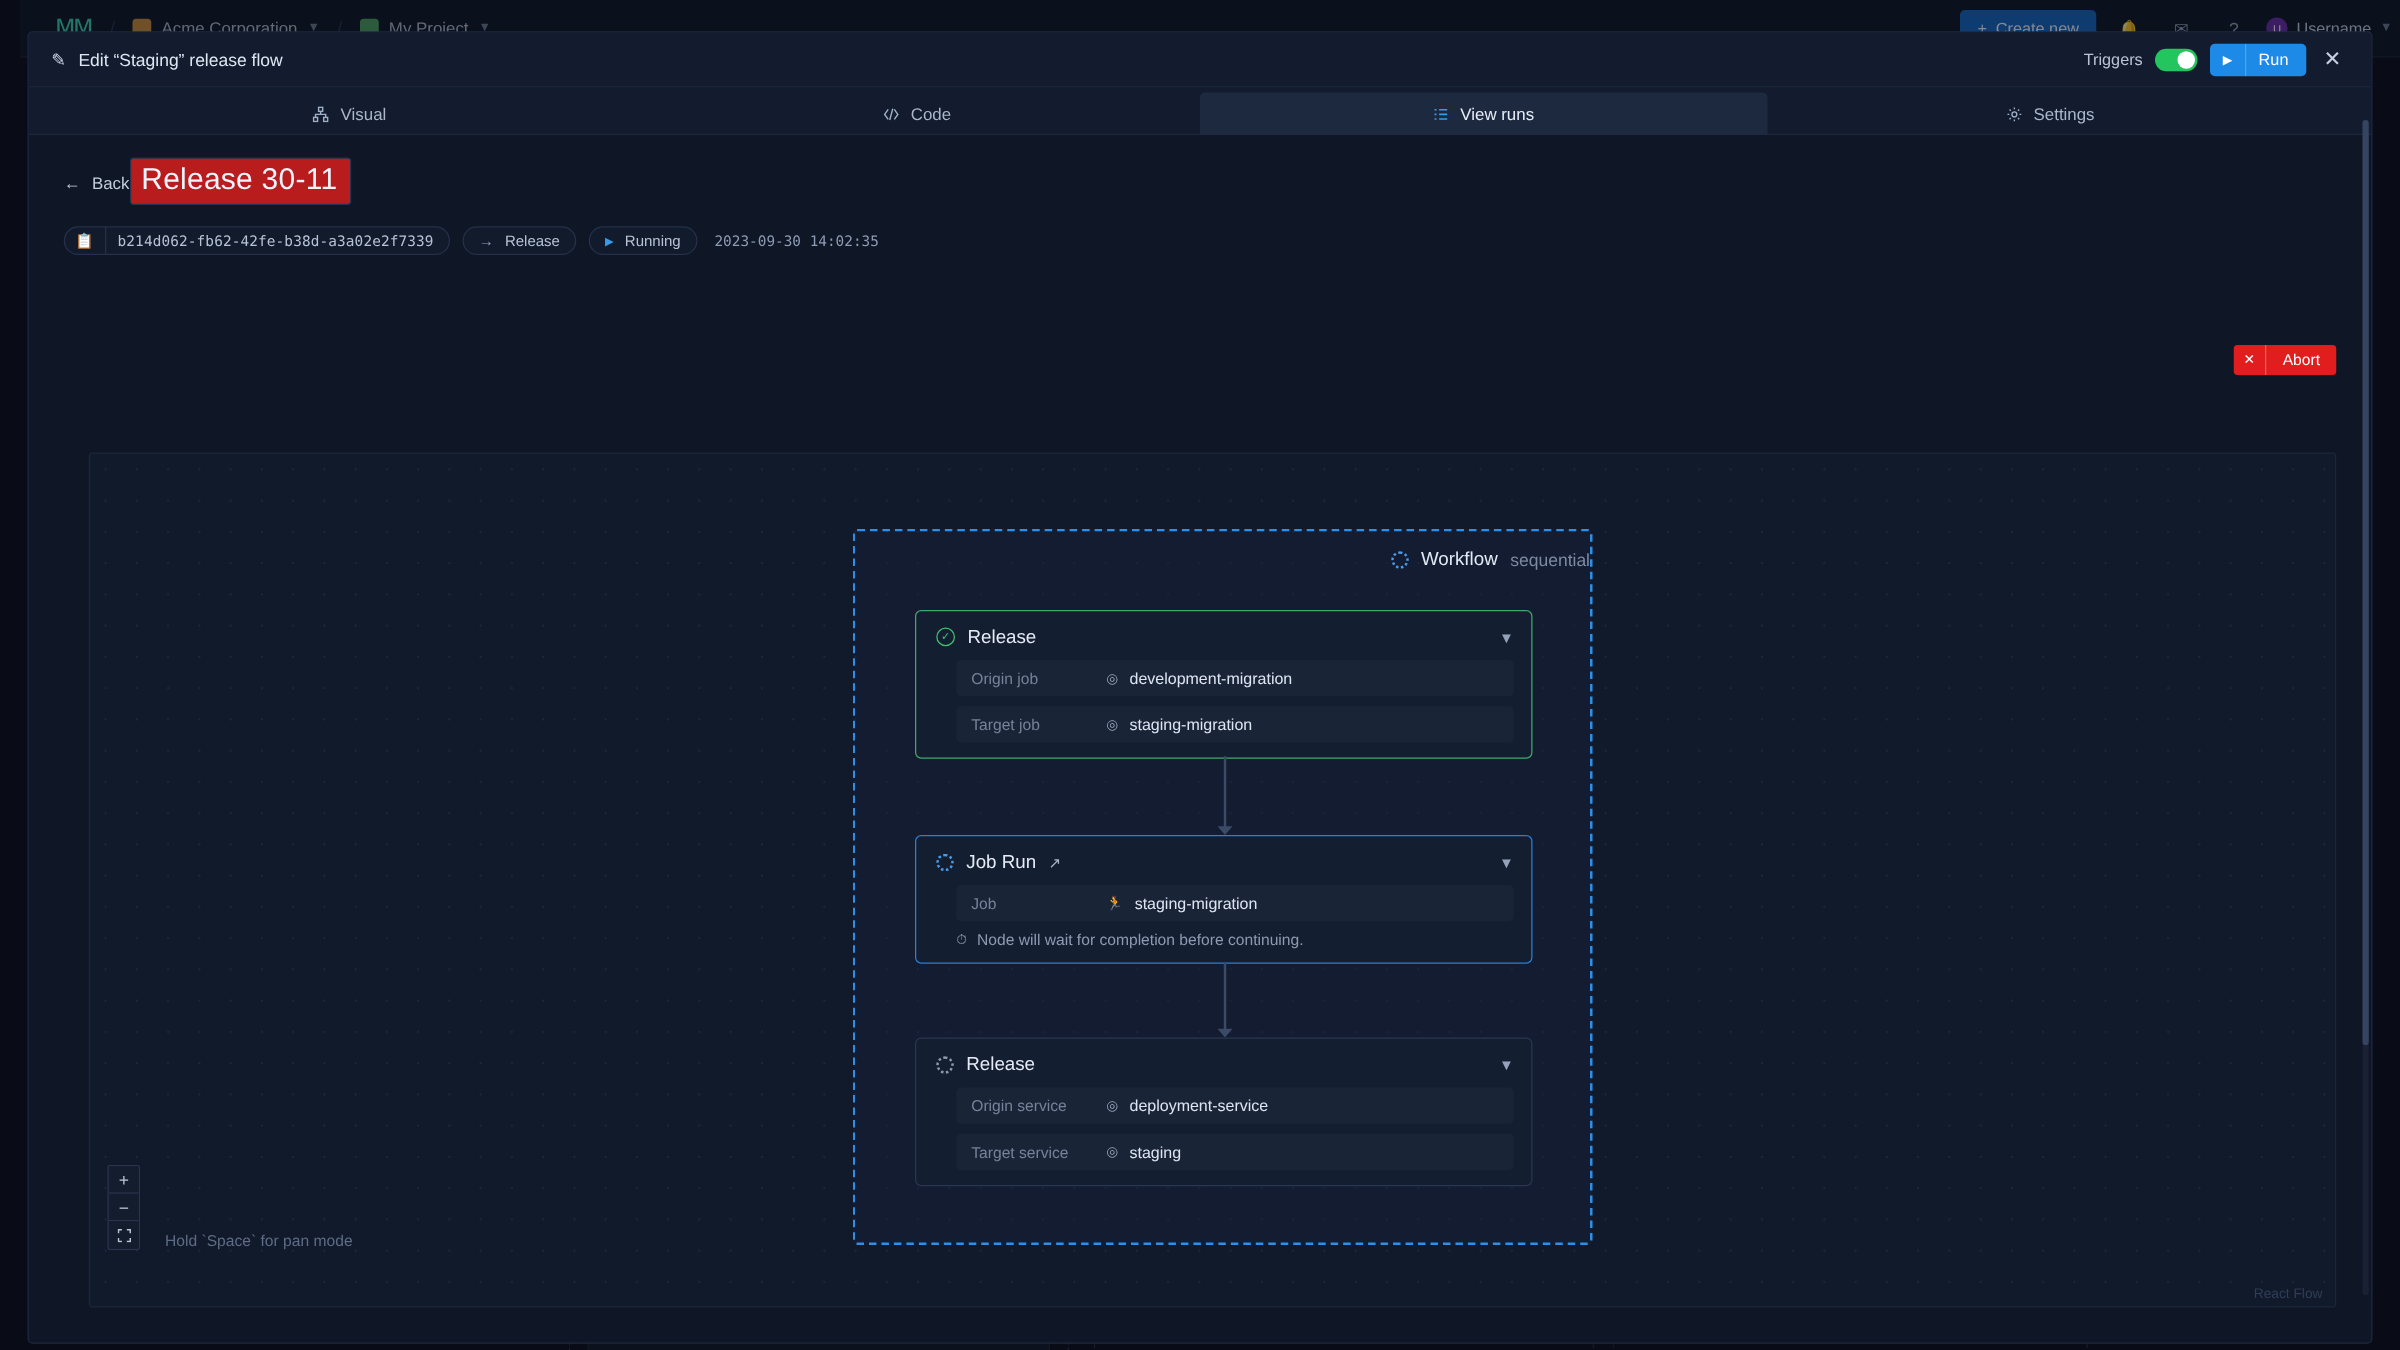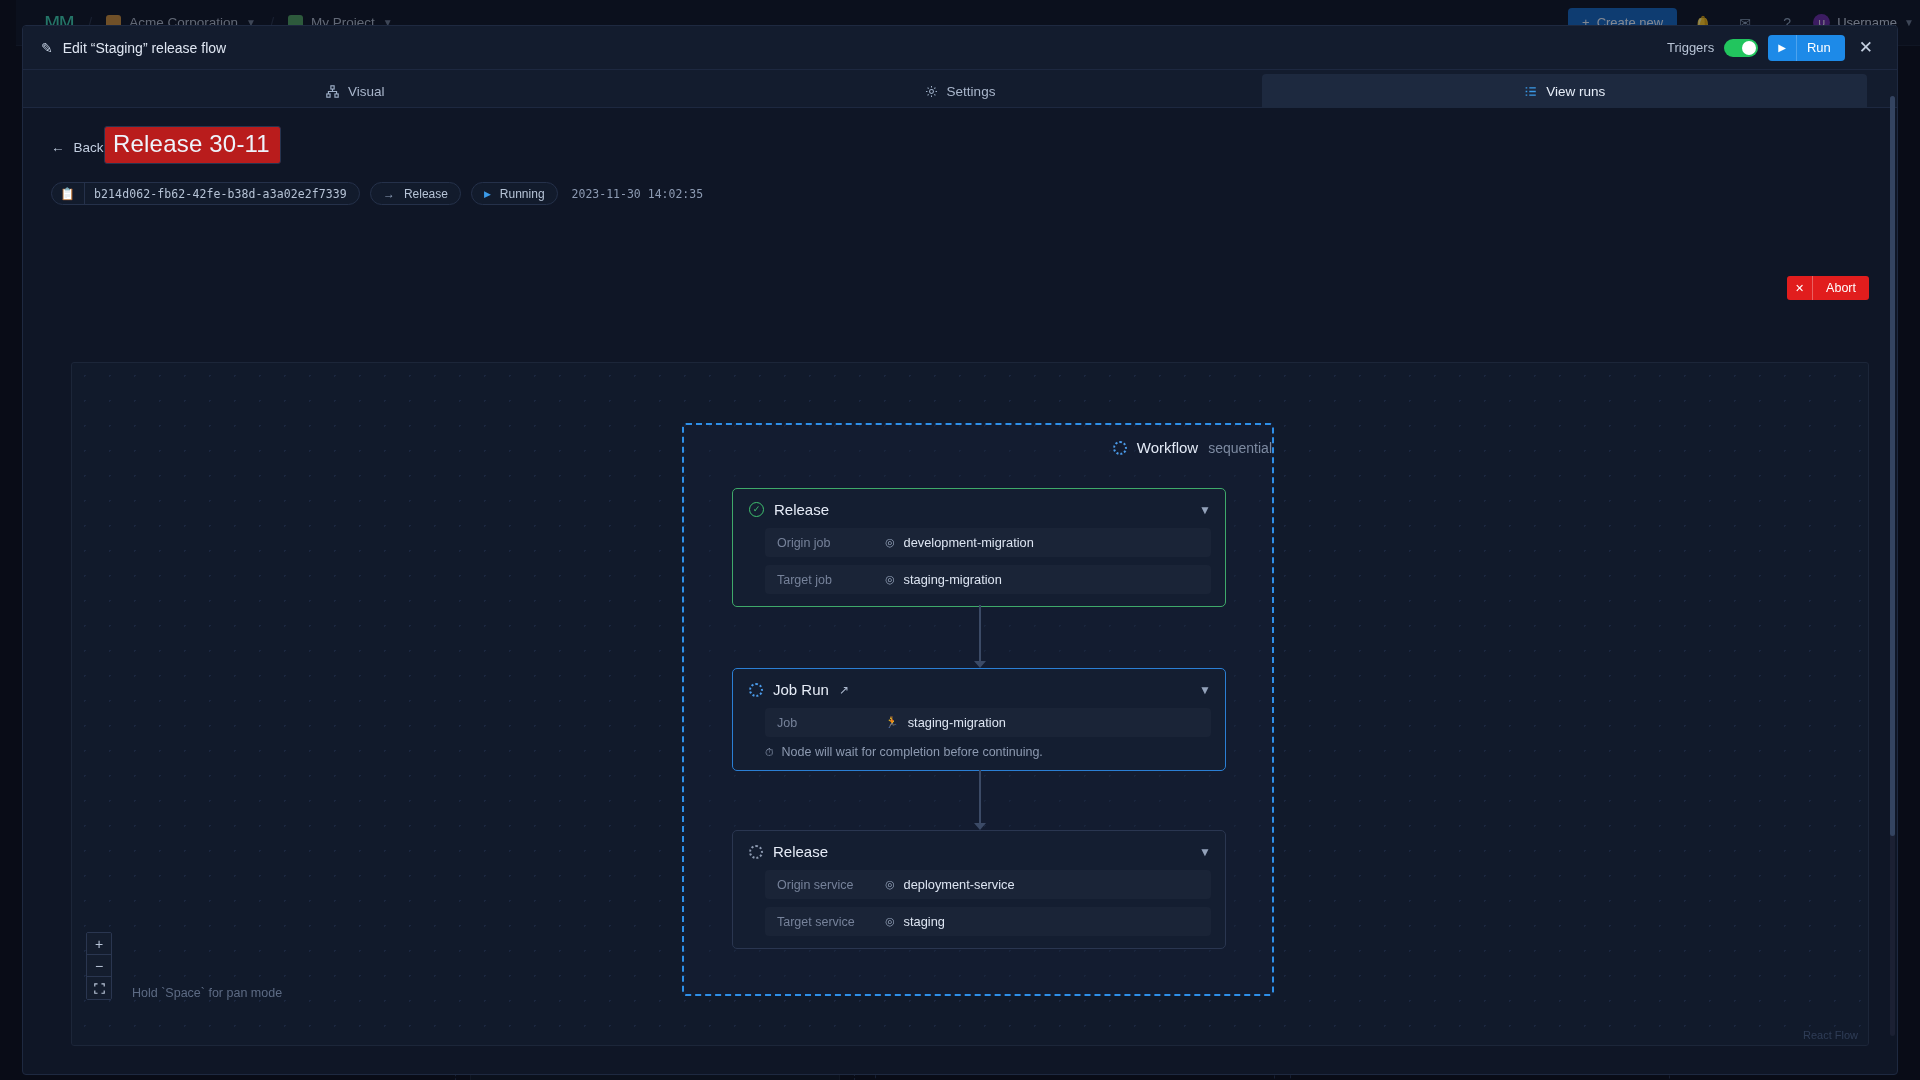--- a/index.html
+++ b/index.html
@@ -331,34 +331,42 @@
           <rect x="6" y="1" width="4" height="4"></rect>
             <rect x="1" y="11" width="4" height="4"></rect>
           <rect x="11" y="11" width="4" height="4"></rect>
             <path d="M8 5v3M3 11V8h10v3"></path>
           </svg>
       </span>
       <span>Visual</span>
     </div>
     <div class="tab">
       <span class="ti">
-        <svg width="13" height="13" viewBox="0 0 16 16" fill="none" stroke="#9fb0c8" stroke-width="1.3">
-          <circle cx="8" cy="8" r="2.4"></circle>
-          <path d="M8 1.2v1.8M8 13v1.8M1.2 8h1.8M13 8h1.8M3.2 3.2l1.3 1.3M11.5 11.5l1.3 1.3M12.8 3.2l-1.3 1.3M4.5 11.5l-1.3 1.3"></path>
+        <svg width="14" height="13" viewBox="0 0 16 16" fill="none" stroke="#9fb0c8" stroke-width="1.4">
+          <path d="M5 3L1.5 8 5 13M11 3l3.5 5L11 13M9.5 2.5l-3 11"></path>
           </svg>
       </span>
-      <span>Settings</span>
+      <span>Code</span>
     </div>
     <div class="tab active">
       <span class="ti">
         <svg width="13" height="13" viewBox="0 0 16 16" fill="none" stroke="#3b9ae8" stroke-width="1.6">
           <path d="M2 3.5h2M2 8h2M2 12.5h2M6.5 3.5h8M6.5 8h8M6.5 12.5h8"></path>
           </svg>
       </span>
       <span>View runs</span>
+    </div>
+    <div class="tab">
+      <span class="ti">
+        <svg width="13" height="13" viewBox="0 0 16 16" fill="none" stroke="#9fb0c8" stroke-width="1.3">
+          <circle cx="8" cy="8" r="2.4"></circle>
+          <path d="M8 1.2v1.8M8 13v1.8M1.2 8h1.8M13 8h1.8M3.2 3.2l1.3 1.3M11.5 11.5l1.3 1.3M12.8 3.2l-1.3 1.3M4.5 11.5l-1.3 1.3"></path>
+          </svg>
+      </span>
+      <span>Settings</span>
     </div>
   </div>
 
   <div id="modal-body">
 
     <div id="back-link">
       <span>←</span>
       <span>Back</span>
     </div>
 
@@ -373,21 +381,21 @@
         <span>b214d062-fb62-42fe-b38d-a3a02e2f7339</span>
       </div>
       <div class="chip">
         <span style="color:#8fa0ba;">→</span>
         <span>Release</span>
       </div>
       <div class="chip">
         <span style="color:#3b9ae8;font-size:9px;">▶</span>
         <span>Running</span>
       </div>
-      <span class="meta-time">2023-11-30 14:02:35</span>
+      <span class="meta-time">2023-09-30 14:02:35</span>
     </div>
 
     <button id="abort-btn">
       <span class="x">✕</span>
       <span class="vd"></span>
       <span class="lbl">Abort</span>
     </button>
 
     
     <div id="canvas">

